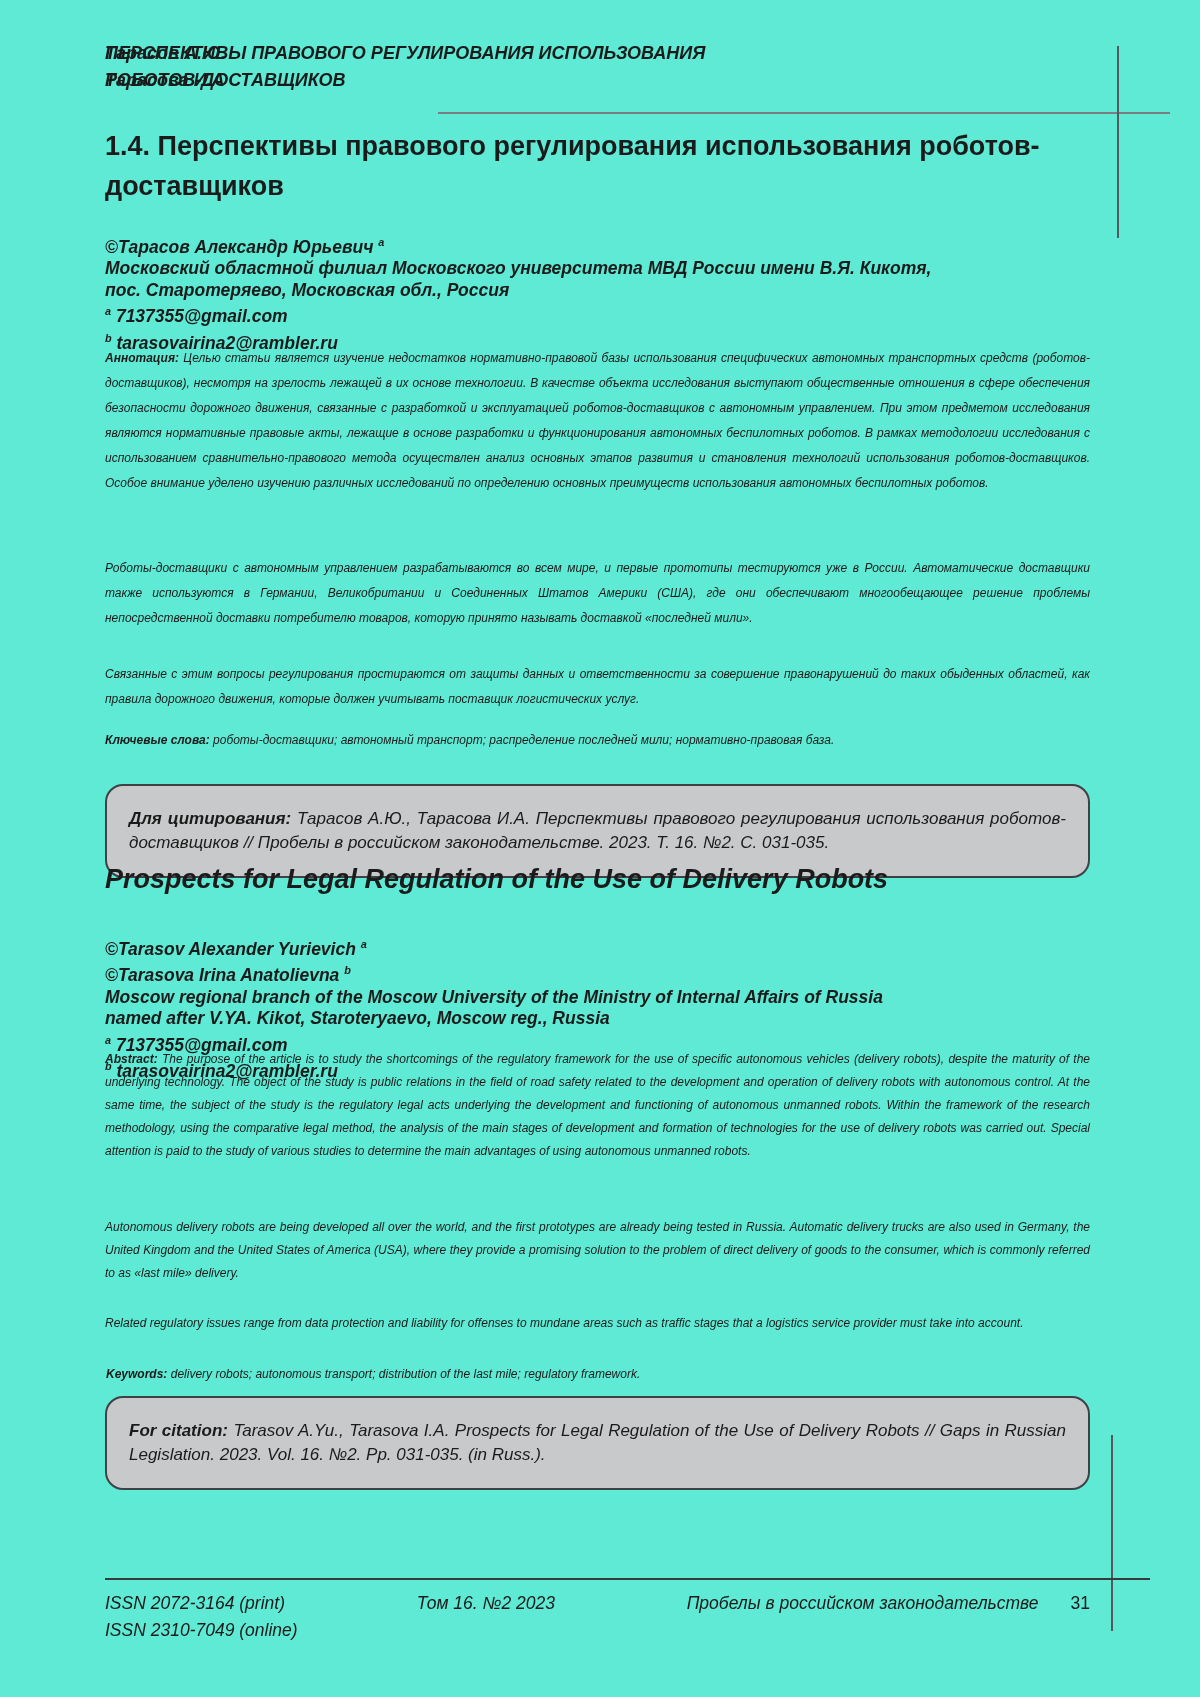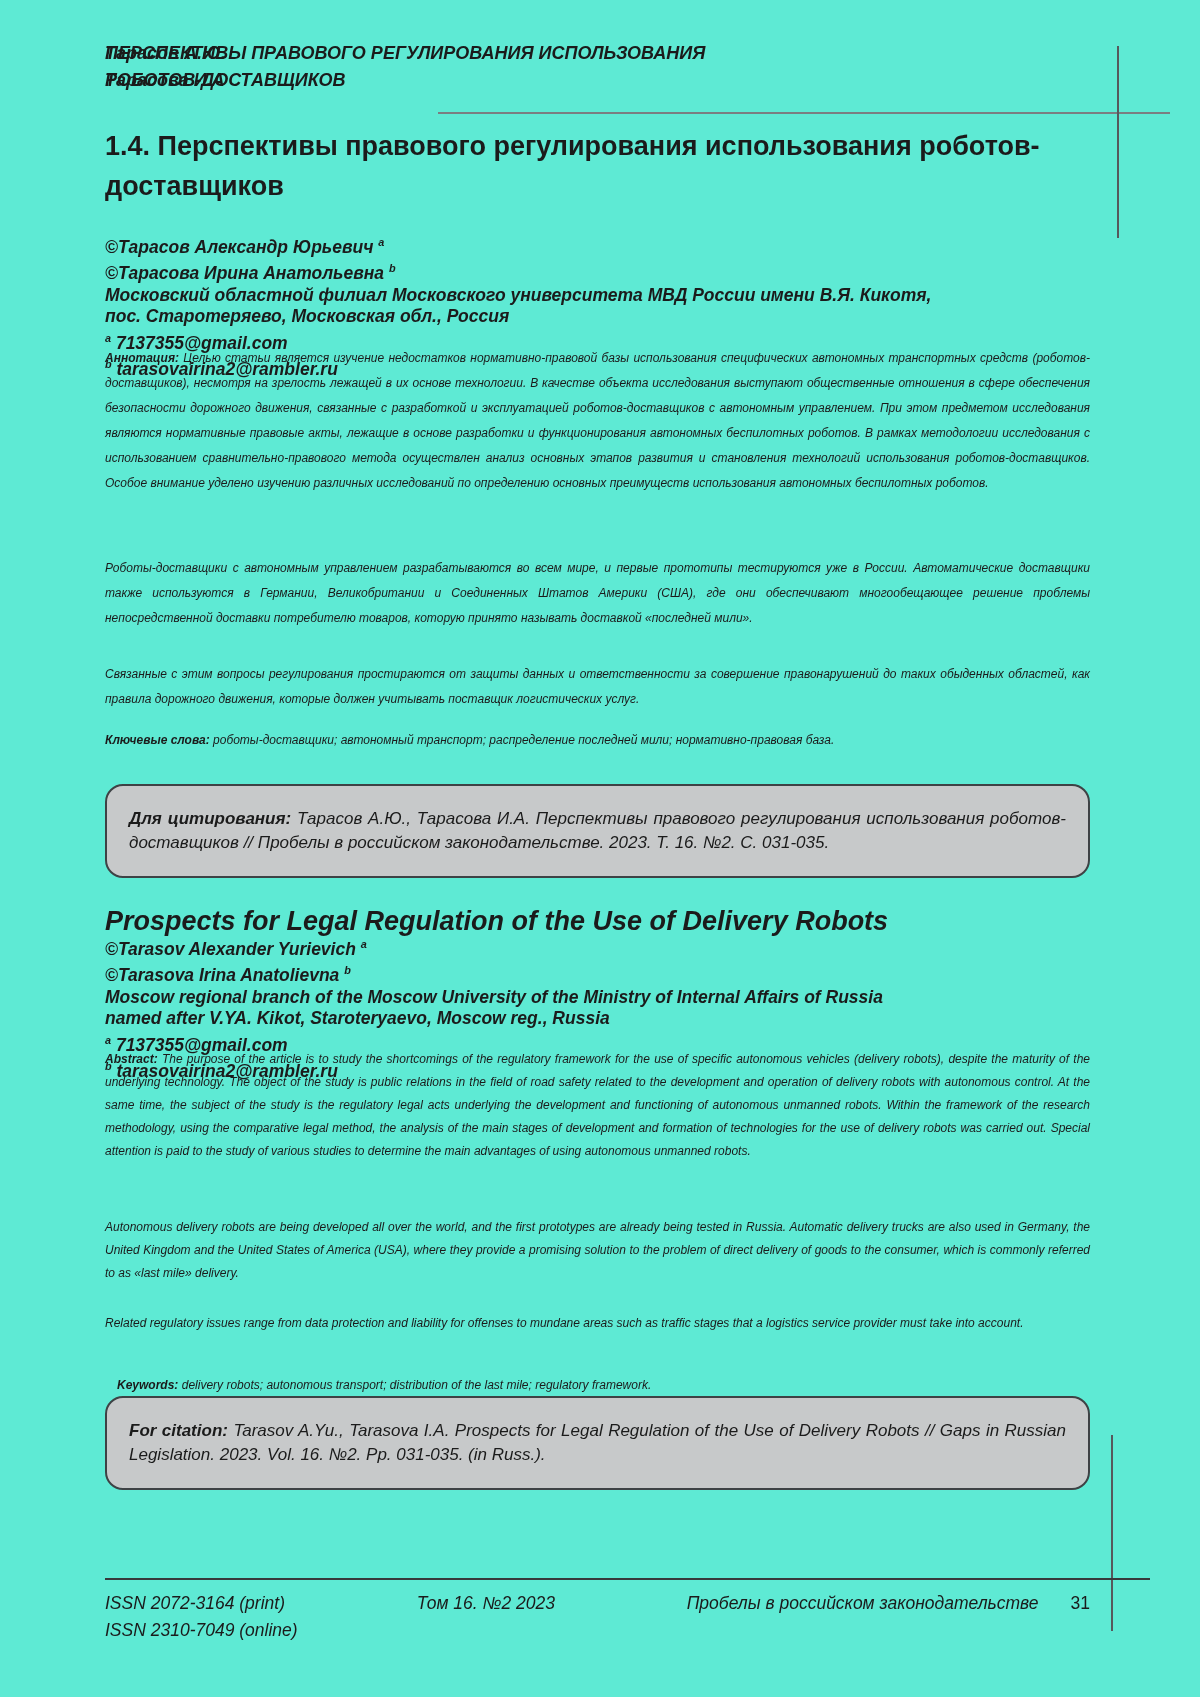--- a/index.html
+++ b/index.html
@@ -34,21 +34,21 @@
   .ru-keywords { top:728px; line-height:24px; }
 
   .cite-box {
     box-sizing:border-box; background:#c7c9ca; border:2px solid #3e4245;
     border-radius:18px; padding:21px 22px; font-style:italic; font-size:17px;
     line-height:24px; text-align:justify;
   }
   .ru-box { top:784px; }
   .en-box { top:1396px; }
 
-  .en-title { top:904px; font-weight:bold; font-style:italic; font-size:27px; line-height:34px; }
+  .en-title { top:862px; font-weight:bold; font-style:italic; font-size:27px; line-height:34px; }
 
   .en-abstract { top:1048px; line-height:23px; }
   .en-para2    { top:1216px; line-height:23px; }
   .en-para3    { top:1312px; line-height:23px; }
   .en-keywords { top:1362px; line-height:23px; }
 
   
   .footer { top:1590px; font-style:italic; font-size:17.5px; line-height:27px; }
   .footer-row { display:flex; justify-content:space-between; align-items:baseline; }
   .footer-right { display:inline-flex; align-items:baseline; }
@@ -70,21 +70,20 @@
   </div>
   <div class="col header-running">
     <div>ПЕРСПЕКТИВЫ ПРАВОВОГО РЕГУЛИРОВАНИЯ ИСПОЛЬЗОВАНИЯ</div>
     <div>РОБОТОВ-ДОСТАВЩИКОВ</div>
   </div>
 
   <h1 class="col ru-title" style="margin:0;">1.4. Перспективы правового регулирования использования роботов-доставщиков</h1>
 
   <div class="col authors ru-authors">
     <div><span>©Тарасов Александр Юрьевич</span> <sup>a</sup></div>
-    <div><span>©Тарасова Ирина Анатольевна</span> <sup>b</sup></div>
     <div>Московский областной филиал Московского университета МВД России имени В.Я. Кикотя,</div>
     <div>пос. Старотеряево, Московская обл., Россия</div>
     <div><sup>a</sup> <span>7137355@gmail.com</span></div>
     <div><sup>b</sup> <span>tarasovairina2@rambler.ru</span></div>
   </div>
 
   <p class="col body-text ru-abstract" style="margin:0;">
     <b>Аннотация:</b>
     <span>Целью статьи является изучение недостатков нормативно-правовой базы использования специфических автономных транспортных средств (роботов-доставщиков), несмотря на зрелость лежащей в их основе технологии. В качестве объекта исследования выступают общественные отношения в сфере обеспечения безопасности дорожного движения, связанные с разработкой и эксплуатацией роботов-доставщиков с автономным управлением. При этом предметом исследования являются нормативные правовые акты, лежащие в основе разработки и функционирования автономных беспилотных роботов. В рамках методологии исследования с использованием сравнительно-правового метода осуществлен анализ основных этапов развития и становления технологий использования роботов-доставщиков. Особое внимание уделено изучению различных исследований по определению основных преимуществ использования автономных беспилотных роботов.</span>
   </p>
@@ -110,21 +109,21 @@
     <div><sup>a</sup> <span>7137355@gmail.com</span></div>
     <div><sup>b</sup> <span>tarasovairina2@rambler.ru</span></div>
   </div>
 
   <p class="col body-text en-abstract" style="margin:0;">
     <b>Abstract:</b>
     <span>The purpose of the article is to study the shortcomings of the regulatory framework for the use of specific autonomous vehicles (delivery robots), despite the maturity of the underlying technology. The object of the study is public relations in the field of road safety related to the development and operation of delivery robots with autonomous control. At the same time, the subject of the study is the regulatory legal acts underlying the development and functioning of autonomous unmanned robots. Within the framework of the research methodology, using the comparative legal method, the analysis of the main stages of development and formation of technologies for the use of delivery robots was carried out. Special attention is paid to the study of various studies to determine the main advantages of using autonomous unmanned robots.</span>
   </p>
   <p class="col body-text en-para2" style="margin:0;">Autonomous delivery robots are being developed all over the world, and the first prototypes are already being tested in Russia. Automatic delivery trucks are also used in Germany, the United Kingdom and the United States of America (USA), where they provide a promising solution to the problem of direct delivery of goods to the consumer, which is commonly referred to as «last mile» delivery.</p>
   <p class="col body-text en-para3" style="margin:0;">Related regulatory issues range from data protection and liability for offenses to mundane areas such as traffic stages that a logistics service provider must take into account.</p>
-  <p class="col body-text en-keywords" style="margin:12px;">
+  <p class="col body-text en-keywords" style="margin:1px;">
     <b>Keywords:</b>
     <span>delivery robots; autonomous transport; distribution of the last mile; regulatory framework.</span>
   </p>
 
   <div class="col cite-box en-box">
     <b>For citation:</b>
     <span>Tarasov A.Yu., Tarasova I.A. Prospects for Legal Regulation of the Use of Delivery Robots // Gaps in Russian Legislation. 2023. Vol. 16. №2. Pp. 031-035. (in Russ.).</span>
   </div>
 
   <div class="col footer">

